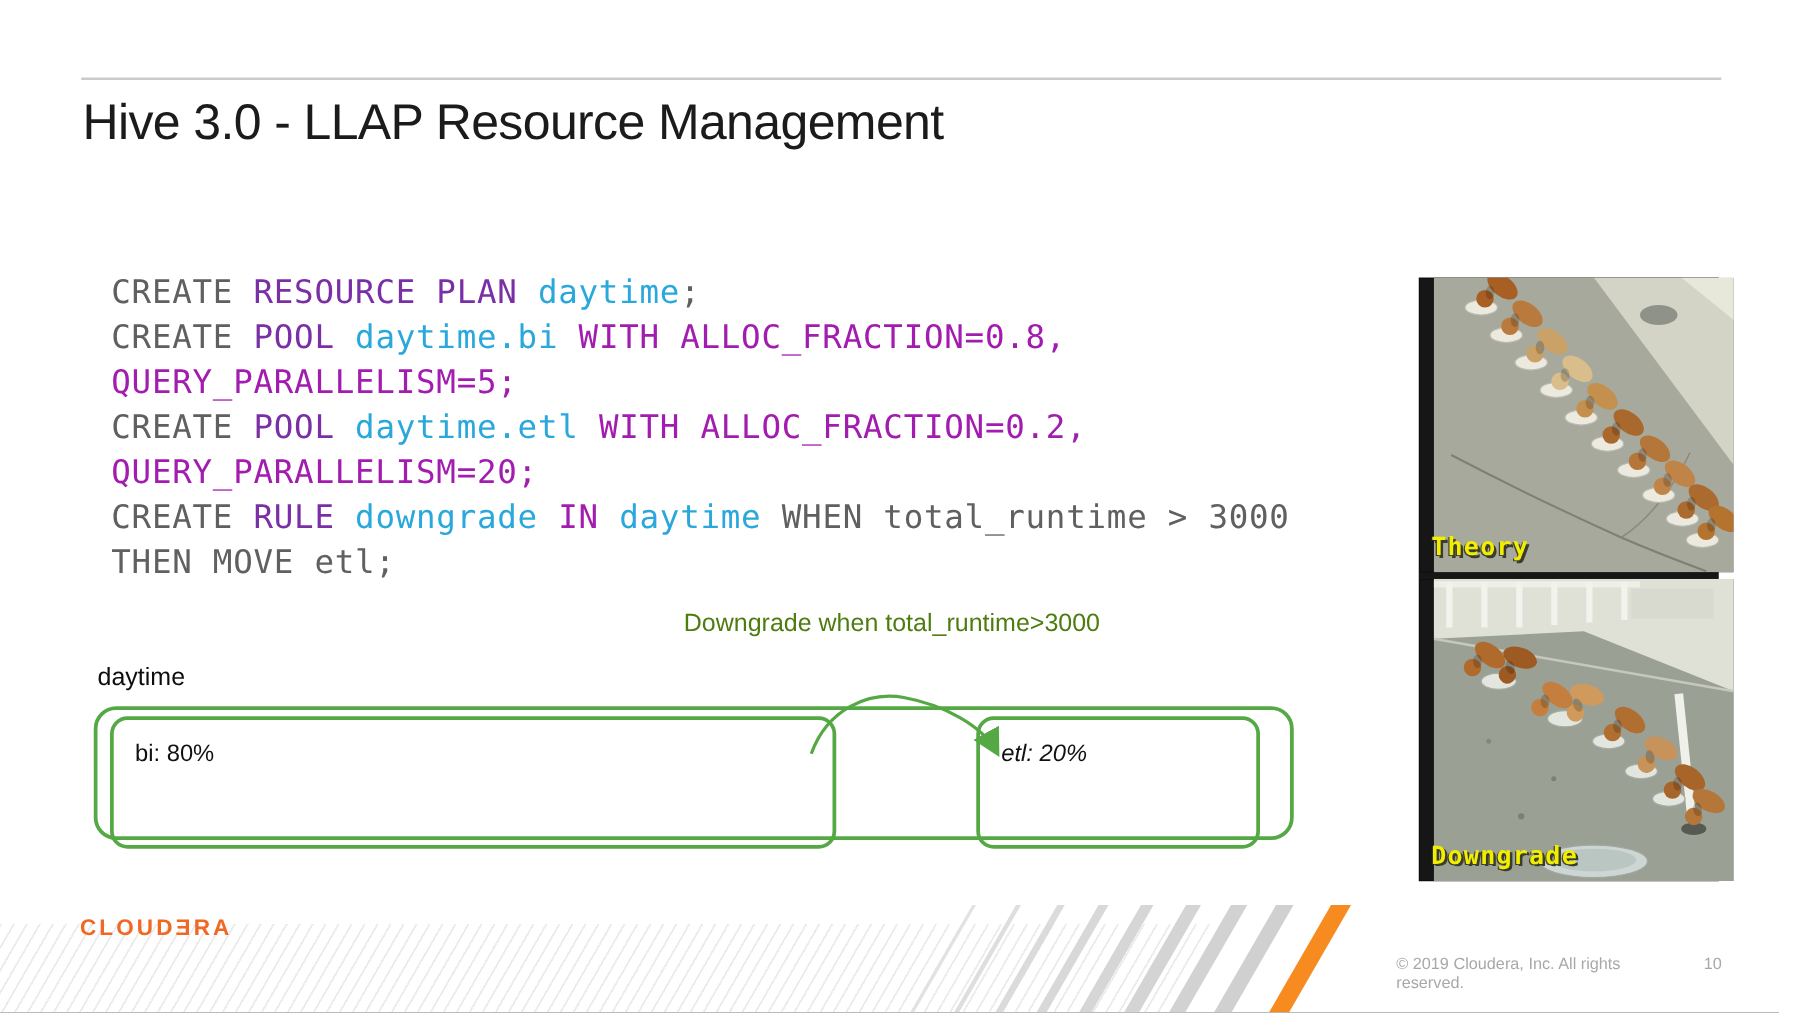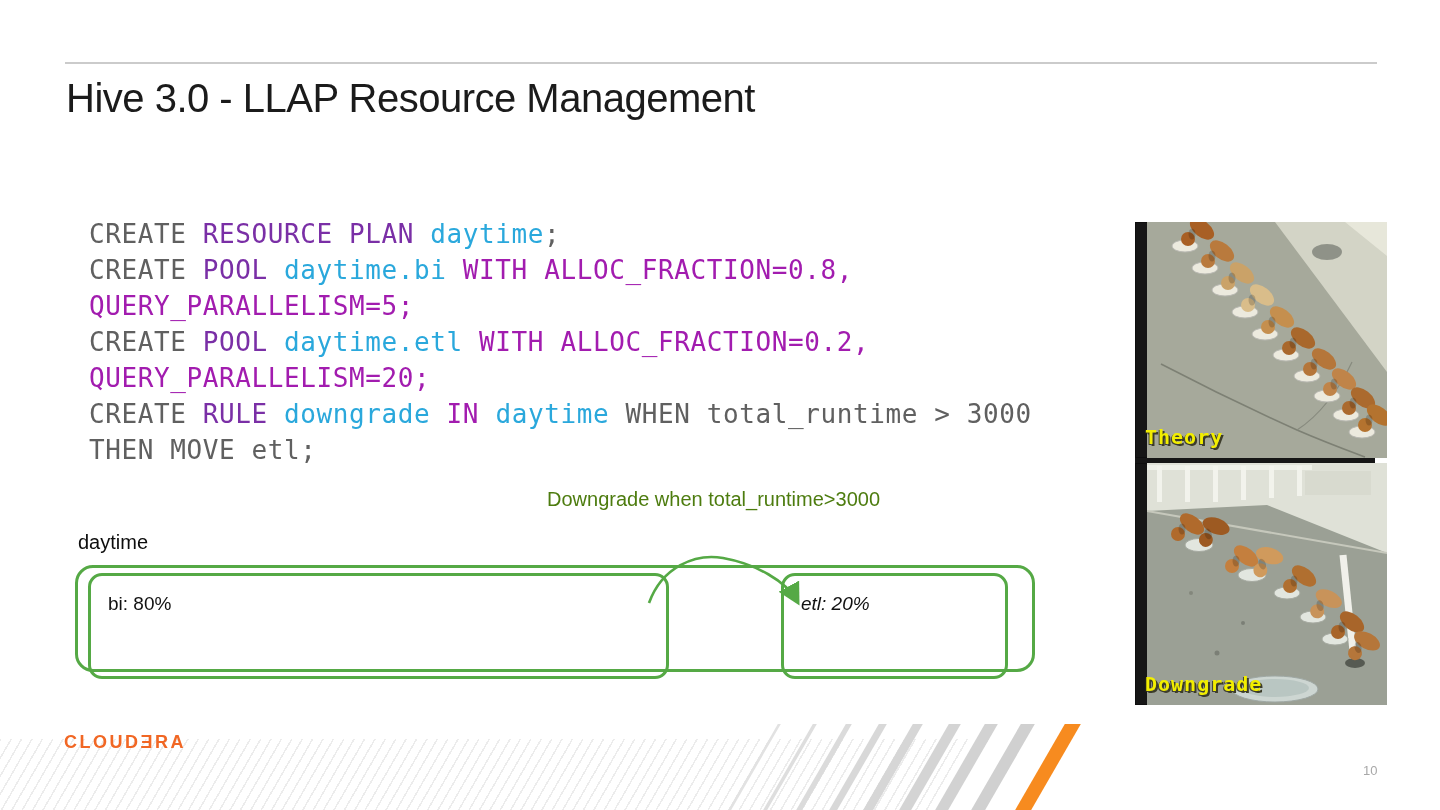--- a/index.html
+++ b/index.html
@@ -198,14 +198,15 @@
   <div class="stripe" style="left:788px;  width:4px;  background:#dedede;"></div>
   <div class="stripe" style="left:821px;  width:6px;  background:#dbdbdb;"></div>
   <div class="stripe" style="left:854px;  width:8px;  background:#d8d8d8;"></div>
   <div class="stripe" style="left:888px;  width:10px; background:#d6d6d6;"></div>
   <div class="stripe" style="left:924px;  width:12px; background:#d4d4d4;"></div>
   <div class="stripe" style="left:960px;  width:13px; background:#d2d2d2;"></div>
   <div class="stripe" style="left:996px;  width:14px; background:#d0d0d0;"></div>
   <div class="stripe" style="left:1040px; width:16px; background:var(--stripe-orange,#f78b1f);"></div>
 
   <div class="logo">CLOUDƎRA</div>
+  <div class="copyright">© 2019 Cloudera, Inc. All rights reserved.</div>
   <div class="page-num">10</div>
 </div>
 
 </body></html>

